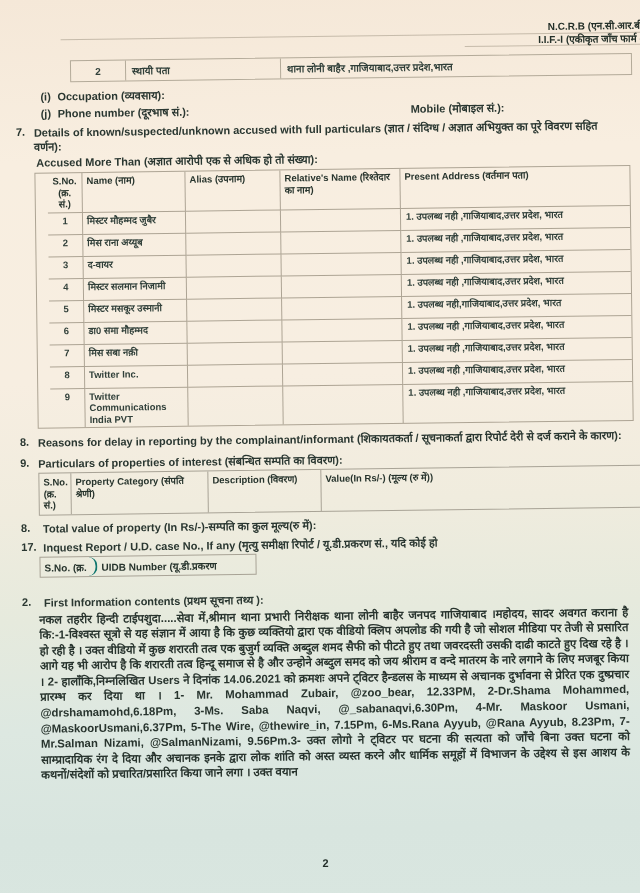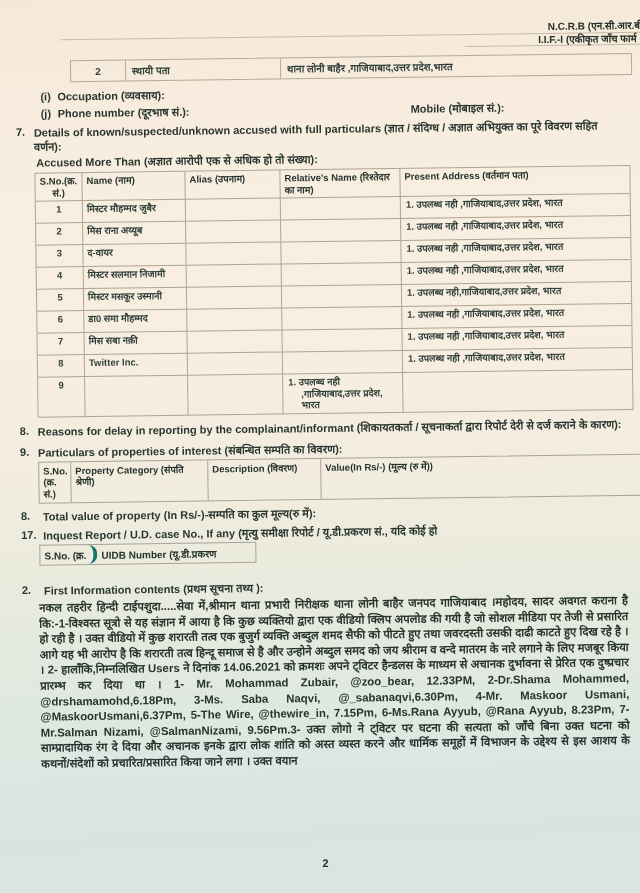--- a/index.html
+++ b/index.html
@@ -34,34 +34,34 @@
   
   .atable{margin:2px 0 0 38px;width:594px;border:1px solid #ada494;
           display:grid;grid-template-columns:47px 103px 95px 120px 1fr;
           font-size:9.5px;line-height:11.5px;}
   .atable>div{border-right:1px solid #ada494;border-bottom:1px solid #ada494;
               padding:2px 4px;min-height:22px;box-sizing:border-box;}
   .atable>div:nth-child(5n){border-right:none;}
   .atable>div.lastrow{border-bottom:none;}
   .ath{font-weight:bold;color:#27342d;}
   .acell{font-weight:600;}
-  .asno{text-align:center;font-weight:600;}
+  .asno{text-align:center;font-weight:600;margin-left:12px;}
   .aaddr{padding-left:18px !important;text-indent:-13px;font-weight:600;}
   
   .prtable{margin:2px 0 0 38px;width:612px;border:1px solid #a8a396;
            display:grid;grid-template-columns:32px 137px 113px 147px 1fr;
            font-size:9.5px;line-height:11.5px;}
   .prtable>div{border-right:1px solid #a8a396;padding:3px 4px;min-height:26px;
                box-sizing:border-box;font-weight:bold;color:#27342d;}
   .prtable>div:last-child{border-right:none;}
   
   .utable{margin:1px 0 0 38px;width:215px;border:1px solid #a8a396;
           display:grid;grid-template-columns:57px 1fr;font-size:10px;}
   .utable>div{padding:3px 4px 2px;font-weight:bold;color:#27342d;}
-  .utable>div:first-child{border-right:4px solid #0f766e;border-radius:9px;}
+  .utable>div:first-child{border-right:2px solid #0f766e;border-radius:9px;}
   .fic{margin:3px 14px 0 37px;font-size:11.4px;line-height:15.6px;
        font-weight:600;text-align:justify;color:#28342e;}
   .pageno{position:absolute;bottom:24px;left:0;right:0;text-align:center;
           font-weight:bold;font-size:11px;color:#222e29;}
   .gap6{height:6px;}
 </style>
 </head>
 <body>
 
 <div class="paper">
@@ -148,20 +148,21 @@
       <div></div>
       <div class="aaddr">1.  उपलब्ध नही ,गाजियाबाद,उत्तर प्रदेश, भारत</div>
 
       <div class="asno">8</div>
       <div class="acell">Twitter Inc.</div>
       <div></div>
       <div></div>
       <div class="aaddr">1.  उपलब्ध नही ,गाजियाबाद,उत्तर प्रदेश, भारत</div>
 
       <div class="asno lastrow">9</div>
+      <div class="acell lastrow">Twitter Communications India PVT</div>
       <div class="lastrow"></div>
       <div class="lastrow"></div>
       <div class="aaddr lastrow">1.  उपलब्ध नही ,गाजियाबाद,उत्तर प्रदेश, भारत</div>
     </div>
 
     <div class="sec" style="margin-top:7px">
       <span class="no">8.</span>
       <span class="tx">Reasons for delay in reporting by the complainant/informant (शिकायतकर्ता / सूचनाकर्ता द्वारा रिपोर्ट देरी से दर्ज कराने के कारण):</span>
     </div>
 

